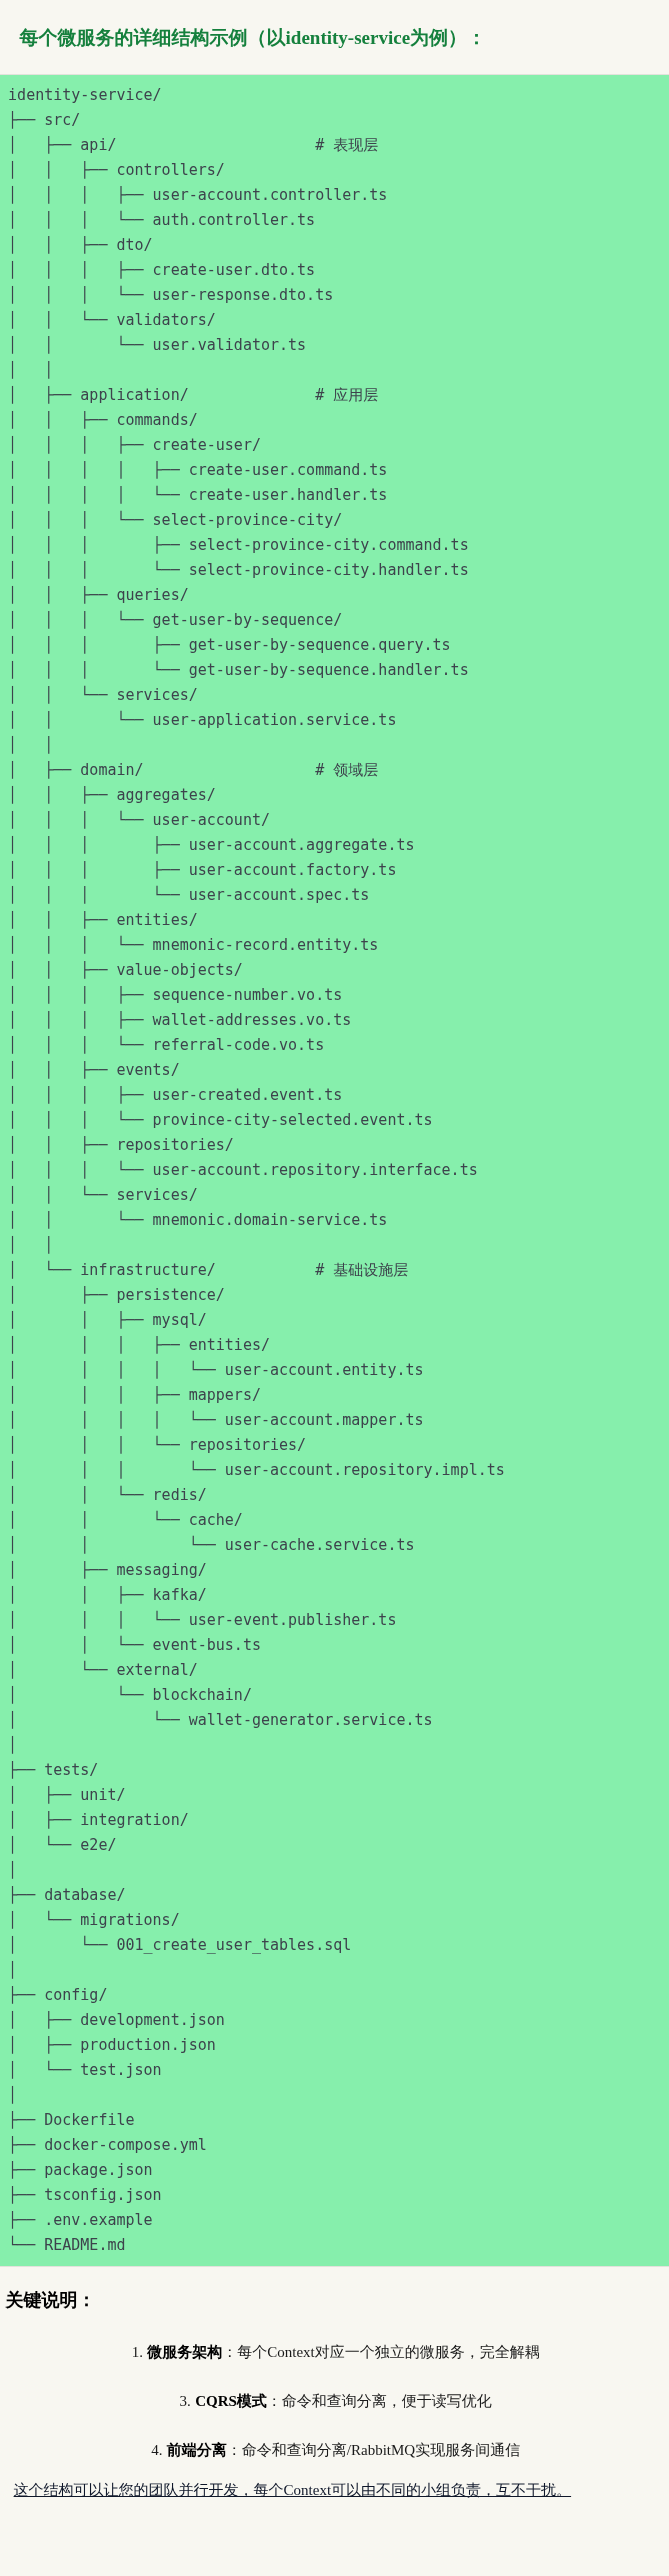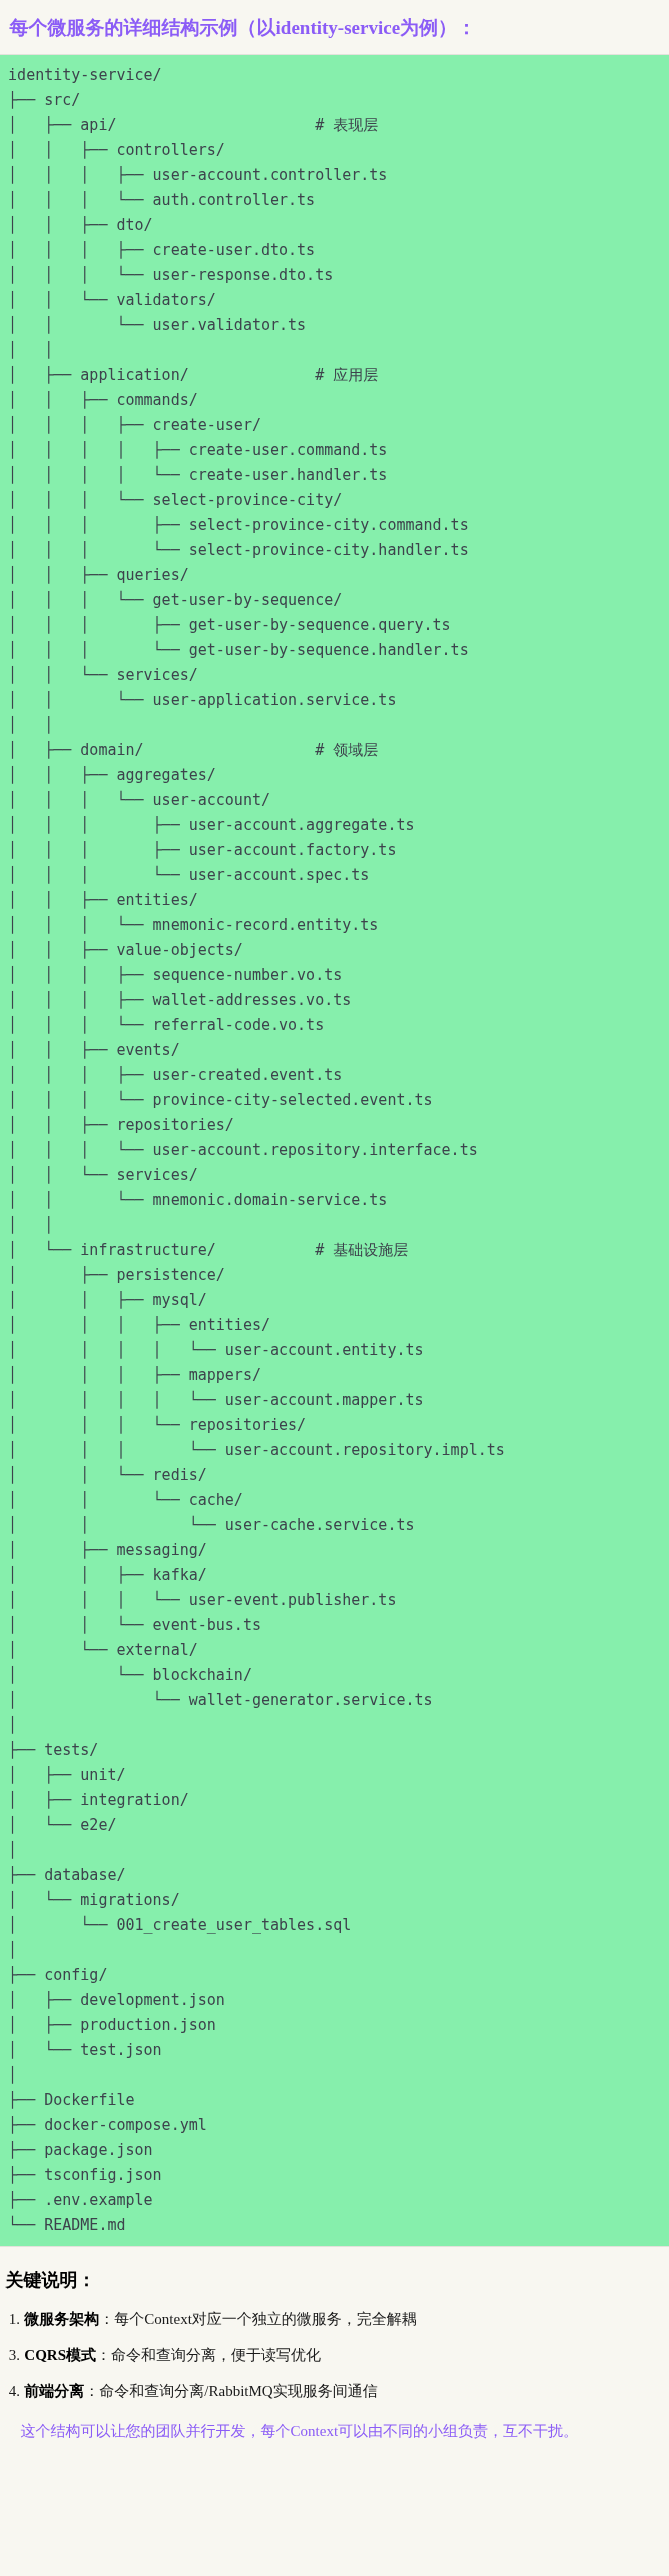--- a/index.html
+++ b/index.html
@@ -8,27 +8,27 @@
   }
   body {
     width: 669px;
     min-height: 2576px;
     background: #f8f7f1;
     color: #111;
     font-family: "Liberation Serif", serif;
     box-sizing: border-box;
   }
   .page-title {
-    margin: 4px;
+    margin: 14px;
     padding: 10px 7.5px 8.1px 5.6px;
     font-family: "Liberation Serif", serif;
     font-size: 19px;
     line-height: 27.5px;
     font-weight: 700;
-    color: #8b5cf6;
+    color: #15803d;
   }
   .code-block {
     background: #86efac;
     border-top: 0.6px solid #e3e2dc;
     border-bottom: 0.6px solid #e3e2dc;
     padding: 8.1px 2.5px 8.1px 8.1px;
     overflow: hidden;
   }
   .tree {
     margin: 0;
@@ -43,41 +43,43 @@
   }
   .notes-heading {
     margin: 21px 0 0 0;
     font-family: "Liberation Serif", serif;
     font-size: 18px;
     line-height: 25px;
     font-weight: 700;
     color: #000000;
   }
   .note-item {
-    margin-top: 16px;
+    margin-top: 29px;
     padding-left: 3.1px;
     font-family: "Liberation Serif", serif;
     font-size: 15px;
     line-height: 20px;
     color: #1a1a1a;
+    text-align: center;
   }
   .note-item .num {
     margin-right: 4.4px;
   }
   .note-item .label {
     font-weight: 700;
     color: #000000;
   }
   .closing-para {
-    margin: 20px 0 0 15px;
+    margin: 20px 0 0 8px;
     padding: 0 0 12.5px 0;
     font-family: "Liberation Serif", serif;
     font-size: 15px;
     line-height: 21px;
-    color: #8b5cf6;
+    color: #0f172a;
+    text-decoration: underline;
   }
 </style>
 </head>
 <body>
 
 <div class="page">
 
   <h1 class="page-title">每个微服务的详细结构示例（以identity-service为例）：</h1>
 
   <div class="code-block">

